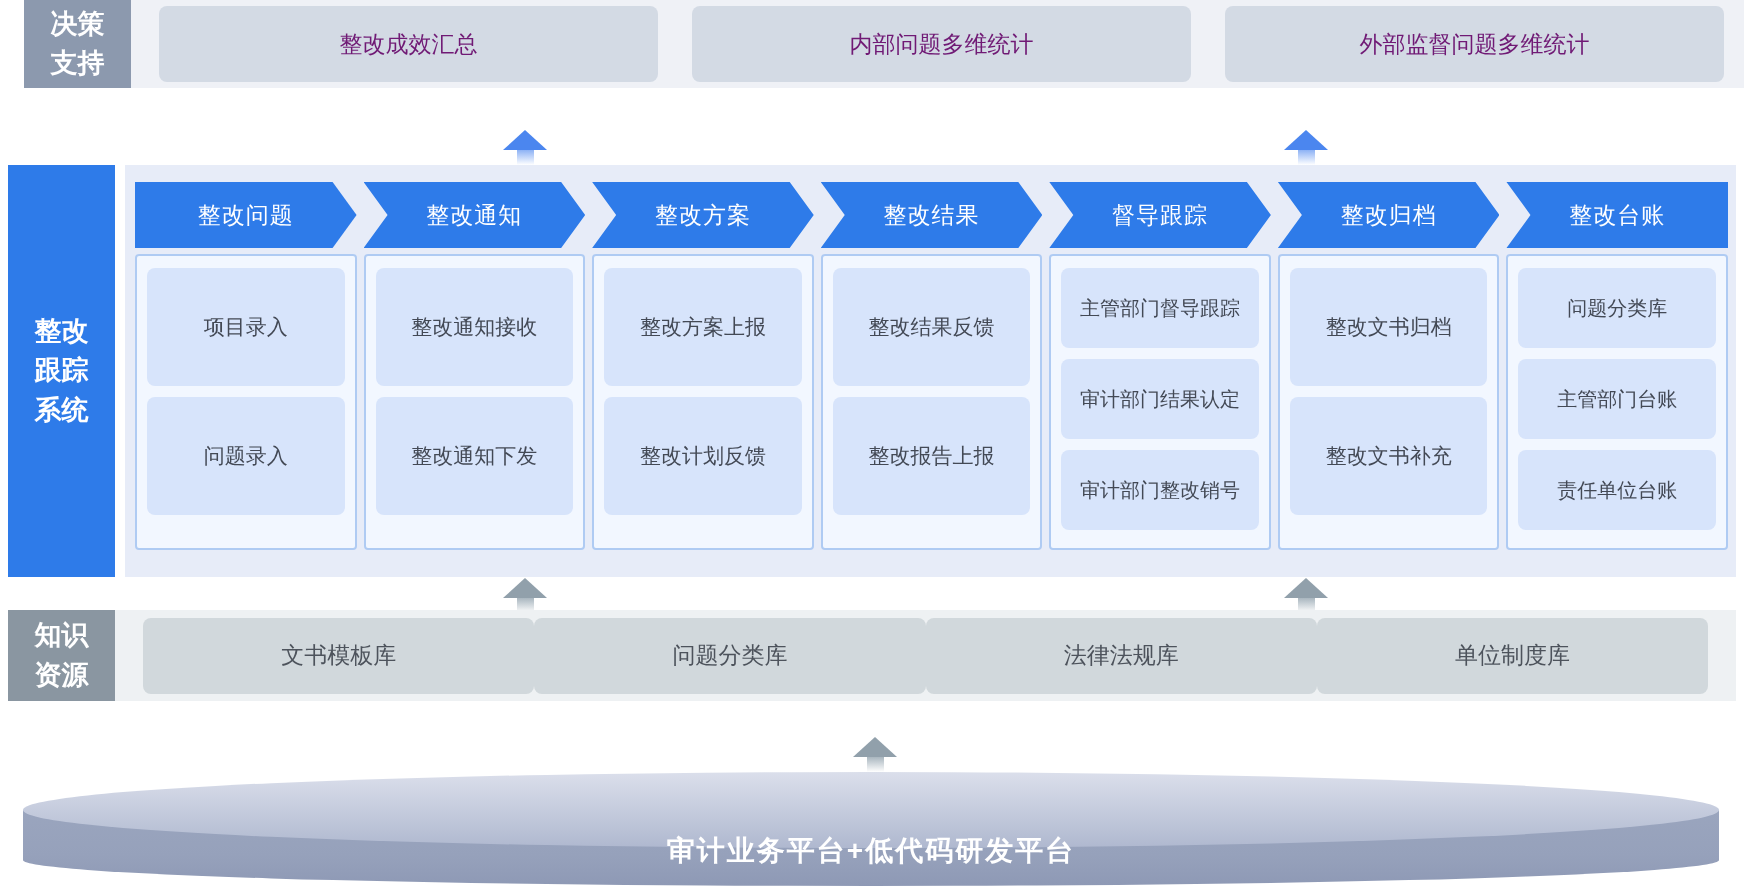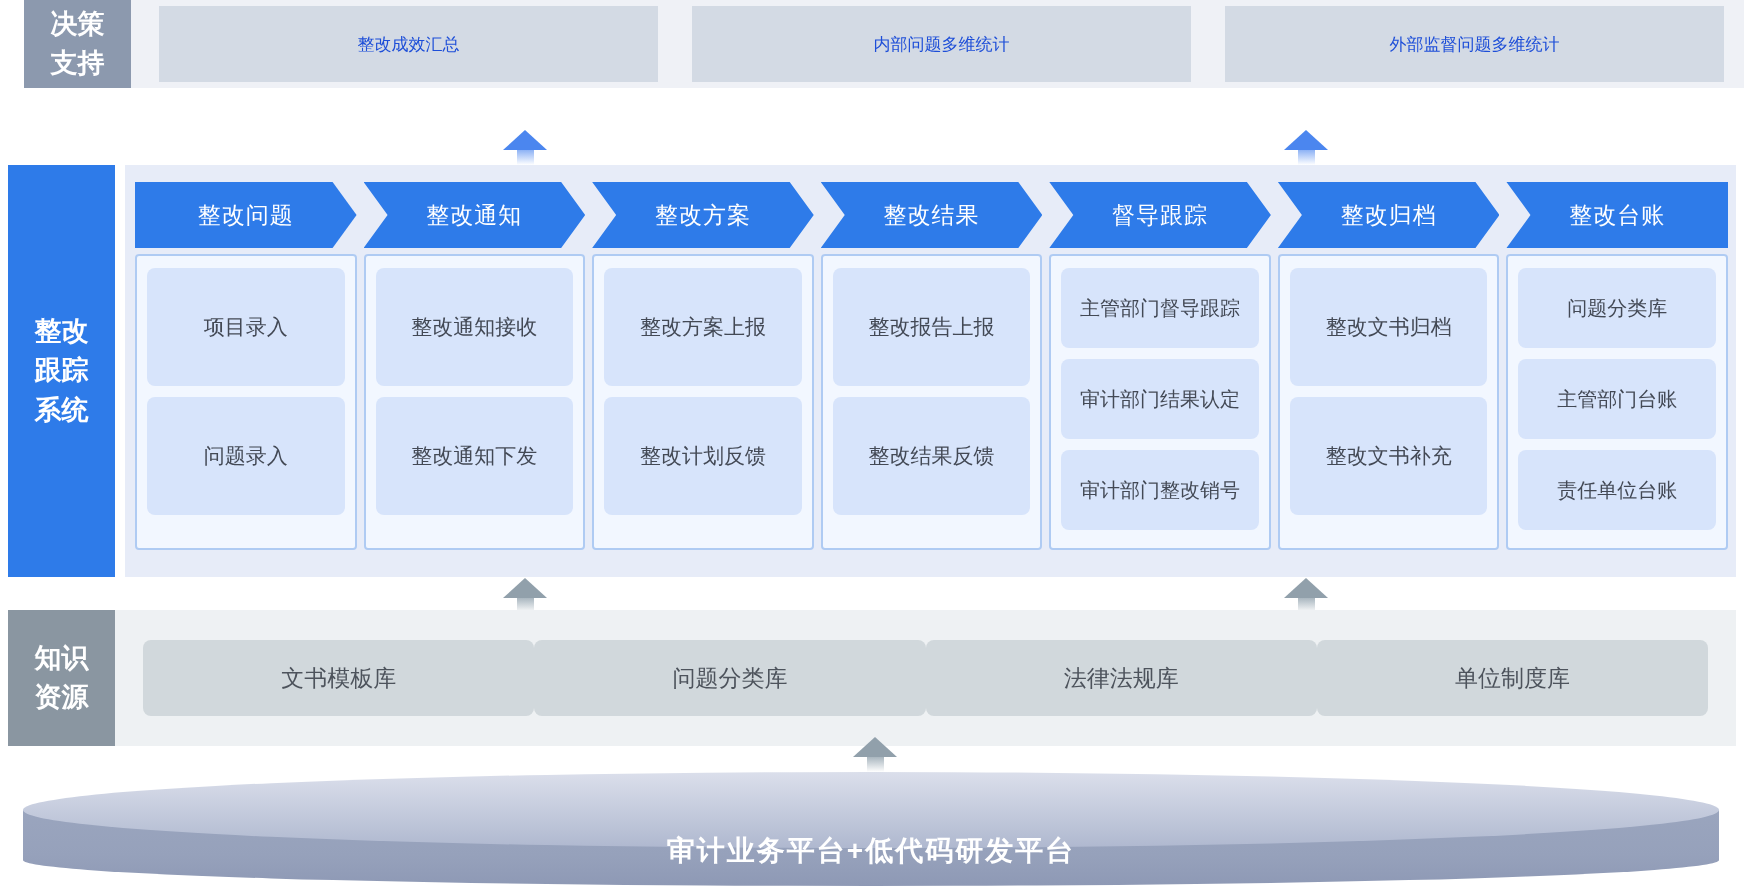--- a/index.html
+++ b/index.html
@@ -9,23 +9,23 @@
   
   .band{position:absolute;left:8px;width:1728px;display:flex;}
   .side-label{flex:0 0 107px;display:flex;align-items:center;justify-content:center;
               text-align:center;color:#fff;font-weight:bold;font-size:27px;line-height:1.45;}
   .band-content{flex:1;display:flex;align-items:center;}
 
   
   .row1{top:0;height:88px;padding-left:16px;}
   .row1 .side-label{background:#8C99AE;}
   .row1 .band-content{background:#EFF1F6;padding:0 28px;gap:34px;}
-  .pill-gray{flex:1;height:76px;border-radius:0;background:#D3DAE4;
+  .pill-gray{flex:1;height:76px;border-radius:8px;background:#D3DAE4;
              display:flex;align-items:center;justify-content:center;
-             font-size:17px;color:#1d4ed8;}
+             font-size:23px;color:#701a75;}
 
   
   .arrow{position:absolute;width:44px;}
   .arrow .head{width:0;height:0;margin:0 auto;
                border-left:22px solid transparent;border-right:22px solid transparent;}
   .arrow .tail{width:17px;height:15px;margin:0 auto;}
   .arrow.blue .head{border-bottom:20px solid #4b86ef;}
   .arrow.blue .tail{background:linear-gradient(#8db2f5,rgba(141,178,245,0));}
   .arrow.gray .head{border-bottom:20px solid #91a0ab;}
   .arrow.gray .tail{background:linear-gradient(#a9b6bf,rgba(169,182,191,0));}
@@ -43,21 +43,21 @@
   .chev.mid{clip-path:polygon(0 0,calc(100% - 24px) 0,100% 50%,calc(100% - 24px) 100%,0 100%,24px 50%);}
   .chev.last{clip-path:polygon(0 0,100% 0,100% 100%,0 100%,24px 50%);}
   .panel{flex:1;background:#F2F7FF;border:2px solid #AFCBF3;border-radius:4px;
          padding:12px 10px;display:flex;flex-direction:column;gap:11px;}
   .sub-box{border-radius:8px;background:#D7E4FB;display:flex;align-items:center;
            justify-content:center;font-size:21px;color:#434955;text-align:center;}
   .sub-box.lg{flex:0 0 118px;border-radius:8px;}
   .sub-box.sm{flex:0 0 80px;font-size:20px;}
 
   
-  .row3{top:610px;height:136px;}
+  .row3{top:610px;height:91px;}
   .row3 .side-label{background:#8A96A1;}
   .row3 .band-content{background:#EEF1F3;padding:0 28px;}
   .pill-gray2{flex:1;height:76px;border-radius:8px;background:#D1D8DC;
               display:flex;align-items:center;justify-content:center;
               font-size:23px;color:#4d535c;}
 
   
   .platform{position:absolute;left:23px;top:772px;width:1696px;height:114px;}
   .plat-top{position:absolute;left:0;right:0;top:0;height:76px;border-radius:50%;
             background:linear-gradient(180deg,#dbdfeb 0%,#c3cadc 55%,#afb8cf 100%);}
@@ -125,22 +125,22 @@
         <div class="chev mid">整改方案</div>
         <div class="panel">
           <div class="sub-box lg">整改方案上报</div>
           <div class="sub-box lg">整改计划反馈</div>
         </div>
       </div>
 
       <div class="flow-col">
         <div class="chev mid">整改结果</div>
         <div class="panel">
+          <div class="sub-box lg">整改结果反馈</div>
           <div class="sub-box lg">整改报告上报</div>
-          <div class="sub-box lg">整改结果反馈</div>
         </div>
       </div>
 
       <div class="flow-col">
         <div class="chev mid">督导跟踪</div>
         <div class="panel">
           <div class="sub-box sm">主管部门督导跟踪</div>
           <div class="sub-box sm">审计部门结果认定</div>
           <div class="sub-box sm">审计部门整改销号</div>
         </div>

